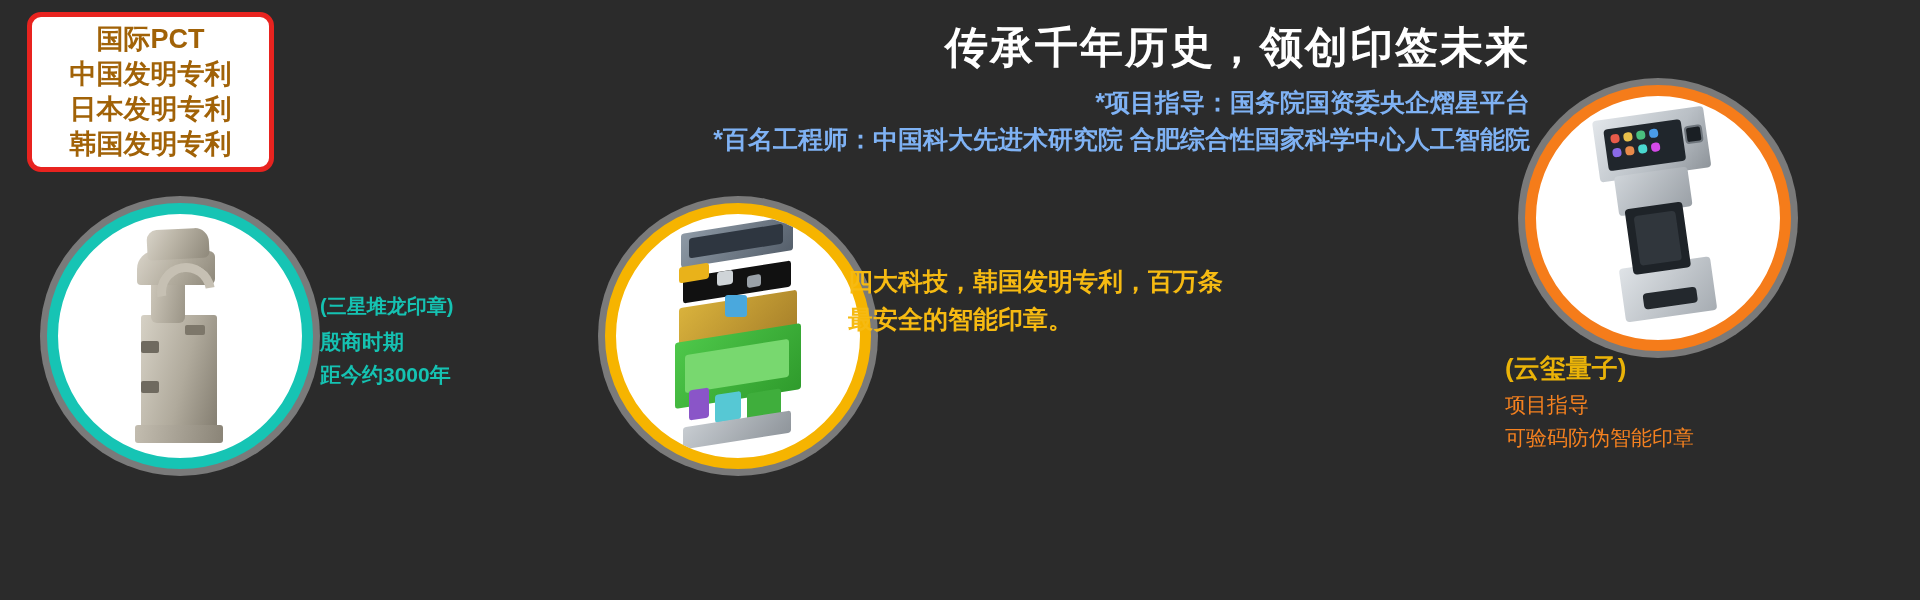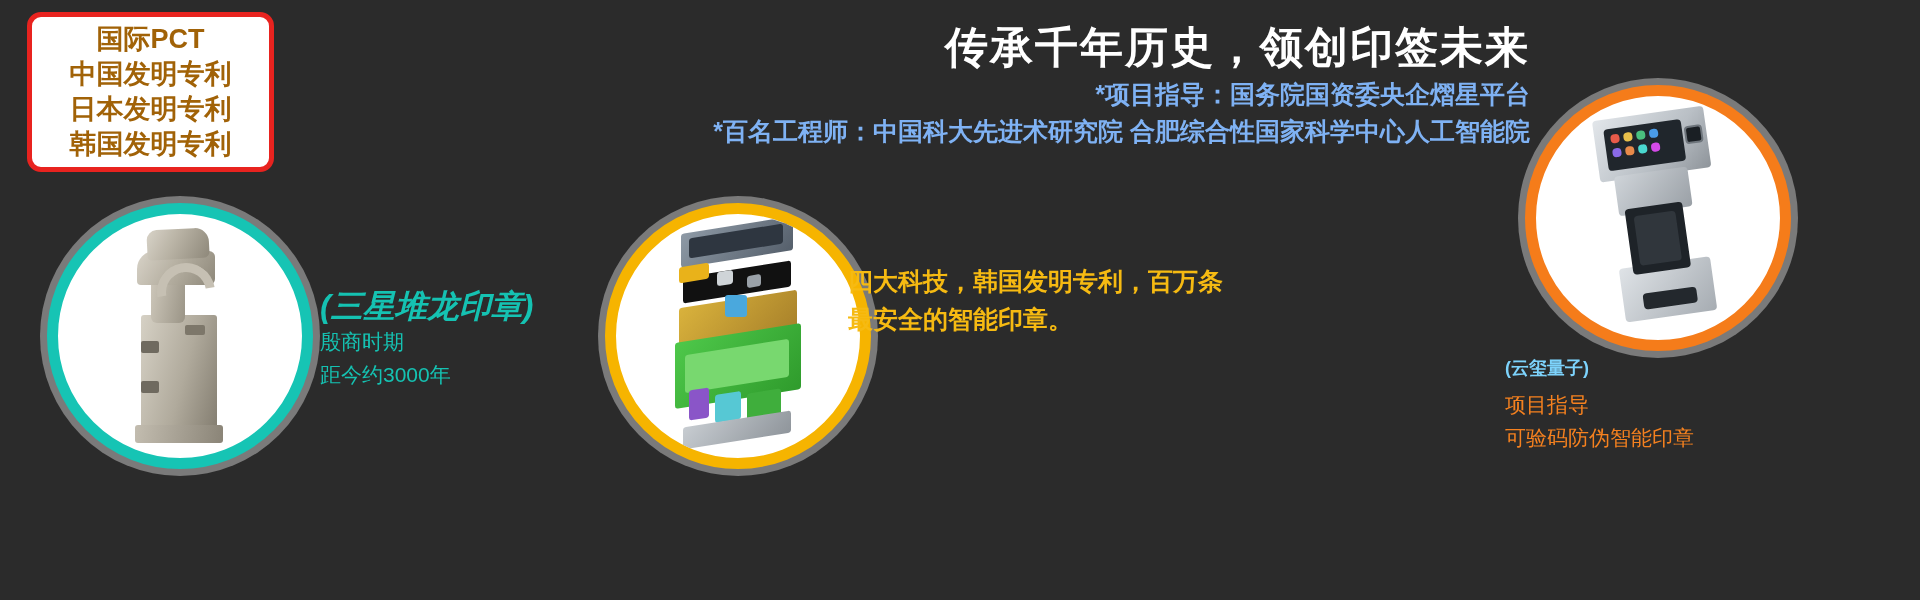--- a/index.html
+++ b/index.html
@@ -28,21 +28,21 @@
     position:absolute;left:300px;top:18px;width:1230px;text-align:right;
   }
   .title{
     color:#ffffff;font-weight:bold;font-size:43px;line-height:58px;
     letter-spacing:2px;white-space:nowrap;
   }
   .sub{
     color:#7fb2f4;font-size:25px;line-height:37px;font-weight:bold;
     white-space:nowrap;
   }
-  .sub1{margin-top:0;}
+  .sub1{margin-top:8px;}
 
   
   .circle{
     position:absolute;border-radius:50%;
     background:#ffffff;box-sizing:border-box;
     display:flex;align-items:center;justify-content:center;
     overflow:hidden;
   }
   .ring-outer{
     position:absolute;border-radius:50%;
@@ -101,28 +101,28 @@
   .dv-grip{left:34px;top:92px;width:58px;height:66px;background:#1e2328;border-radius:28px/32px;}
   .dv-grip2{left:42px;top:100px;width:42px;height:50px;background:#30363c;border-radius:22px/26px;}
   .dv-base{left:20px;top:150px;width:92px;height:54px;background:linear-gradient(135deg,#dfe3e7,#a6acb2);border-radius:6px 6px 10px 10px;}
   .dv-slot{left:40px;top:178px;width:54px;height:16px;background:#23282d;border-radius:8px;}
 
   
   .cap{position:absolute;white-space:nowrap;}
   .cap .head{font-weight:bold;}
 
   .cap-left{left:320px;top:288px;}
-  .cap-left .head{color:#15c2b2;font-size:32px;line-height:37px;font-style:italic;}
-  .cap-left .ln{color:#15c2b2;font-size:21px;line-height:33px;}
+  .cap-left .head{color:#15c2b2;font-size:20px;line-height:37px;}
+  .cap-left .ln{color:#15c2b2;font-size:21px;line-height:33px;font-weight:bold;}
 
   .cap-center{left:848px;top:262px;}
   .cap-center .ln{color:#f6ba12;font-size:25px;line-height:38px;font-weight:bold;}
 
   .cap-right{left:1505px;top:348px;}
-  .cap-right .head{color:#7dd3fc;font-size:18px;line-height:40px;}
+  .cap-right .head{color:#eab308;font-size:26px;line-height:40px;}
   .cap-right .ln{color:#f5811f;font-size:21px;line-height:33px;}
 </style>
 </head>
 <body>
 
 <div class="stage">
 
   <div class="badge">
     <div class="line">国际PCT</div>
     <div class="line">中国发明专利</div>

